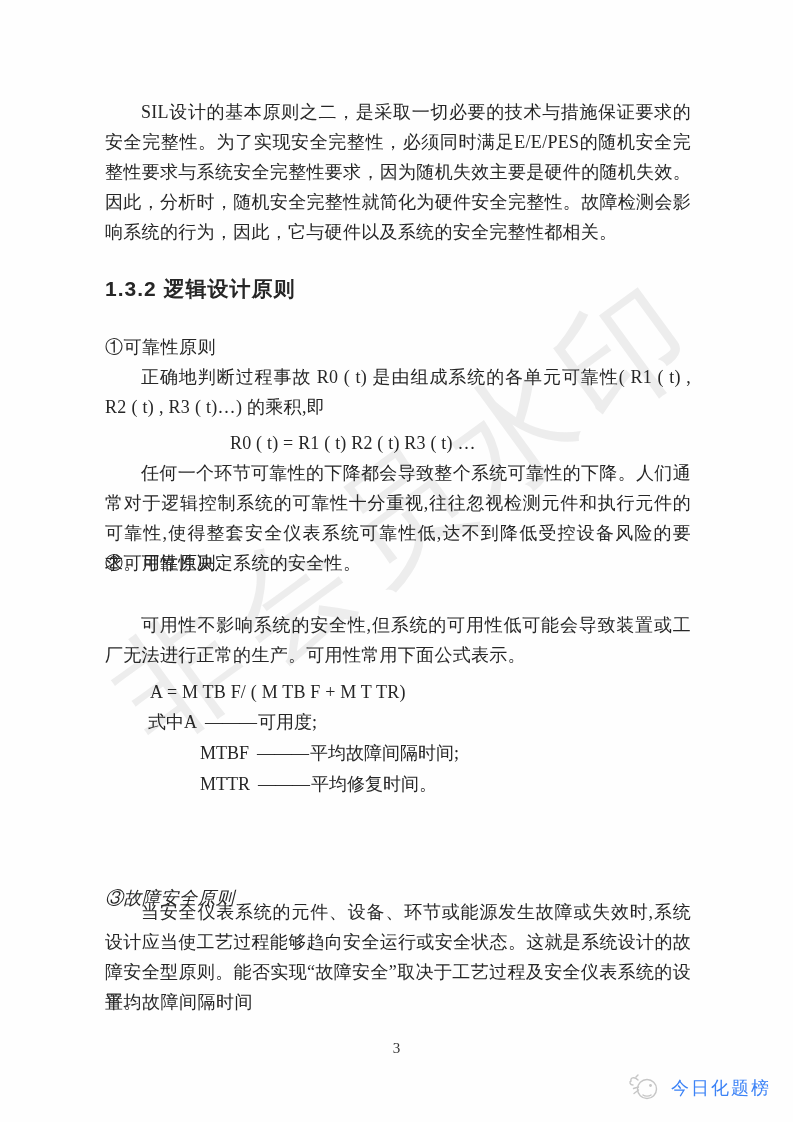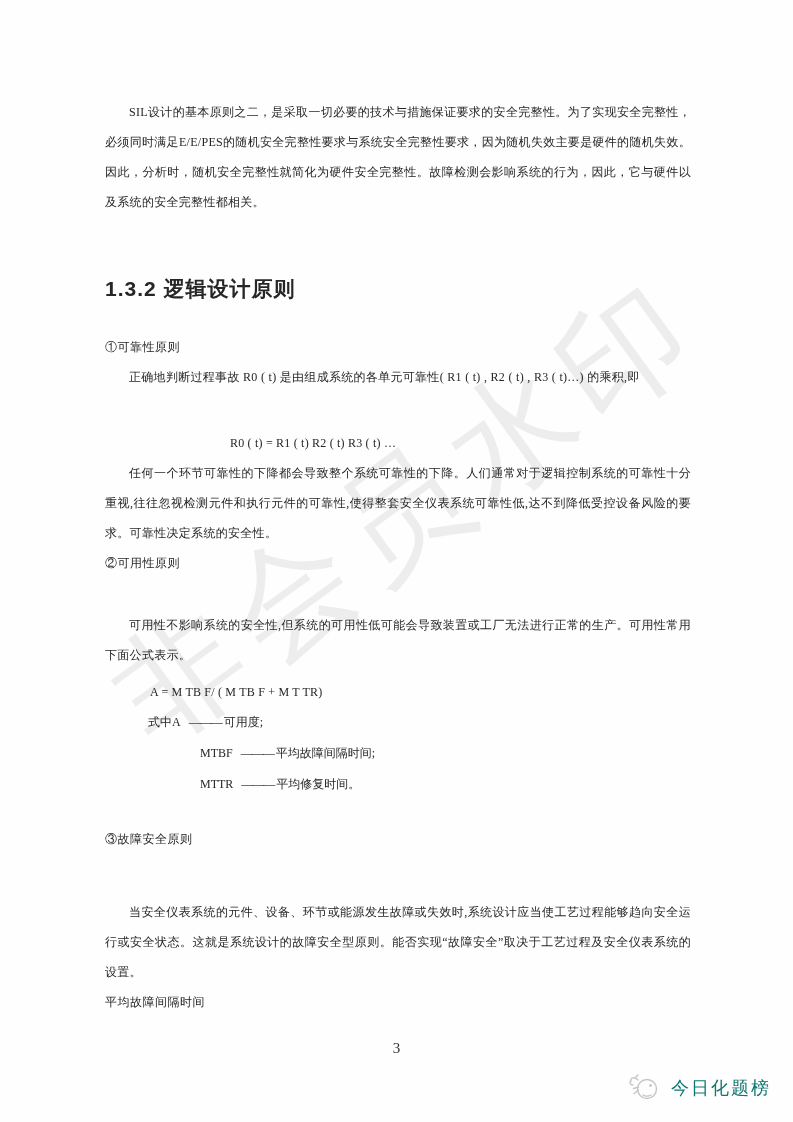--- a/index.html
+++ b/index.html
@@ -21,21 +21,21 @@
     transform-origin:0 50%;
     font-family:"Liberation Sans","DejaVu Sans",sans-serif;
     font-size:125px;
     letter-spacing:12px;
     color:rgba(90,90,90,0.10);
     white-space:nowrap;
     pointer-events:none;
     user-select:none;
   }
 
-  .blk{position:absolute;left:105px;width:586px;font-size:12px;line-height:30px;}
+  .blk{position:absolute;left:105px;width:586px;font-size:18px;line-height:30px;}
   .para{text-align:justify;text-indent:2em;letter-spacing:0.3px;}
   .heading{
     font-family:"Liberation Sans","DejaVu Sans",sans-serif;
     font-weight:bold;font-size:21px;line-height:26px;letter-spacing:1px;
   }
   .item-label{letter-spacing:0.5px;}
   .formula{letter-spacing:0.2px;}
   .f1{padding-left:125px;}
   .f2{padding-left:45px;}
   .where{line-height:31px;}
@@ -51,21 +51,21 @@
     text-align:center;font-size:15px;color:#333;
   }
 
   .brand{
     position:absolute;right:22px;top:1072px;
     display:flex;align-items:center;gap:6px;
     color:#bcbcbc;
   }
   .brand-text{
     font-family:"Liberation Sans","DejaVu Sans",sans-serif;
-    font-size:18px;letter-spacing:2px;color:#0f766e;
+    font-size:18px;letter-spacing:2px;color:#3b82f6;
   }
   .brand-icon{display:block;}
 </style>
 </head>
 <body>
 
 <div class="page">
 
   <div class="watermark">非会员水印</div>
 
@@ -93,21 +93,21 @@
     </div>
     <div class="where-row r1">
       <span class="where-term">MTBF</span><span class="where-dash">———</span><span>平均故障间隔时间;</span>
     </div>
     <div class="where-row r2">
       <span class="where-term">MTTR</span><span class="where-dash">———</span><span>平均修复时间。</span>
     </div>
   </div>
 
 
-  <div class="blk item-label" style="top:824px;">③故障安全原则</div>
+  <div class="blk item-label" style="top:883px;font-style:italic;">③故障安全原则</div>
 
   <div class="blk para" style="top:897px;">当安全仪表系统的元件、设备、环节或能源发生故障或失效时,系统设计应当使工艺过程能够趋向安全运行或安全状态。这就是系统设计的故障安全型原则。能否实现“故障安全”取决于工艺过程及安全仪表系统的设置。</div>
 
   <div class="blk item-label" style="top:987px;">平均故障间隔时间</div>
 
   <div class="page-number">3</div>
 
   <div class="brand">
     <svg class="brand-icon" width="38" height="32" viewBox="0 0 38 32" fill="none" stroke="#c6c6c6" stroke-width="1.4" stroke-linecap="round">
       <path d="M11 8 C7 4 3 6 4 9 C2 10 3 13 6 13"></path>

